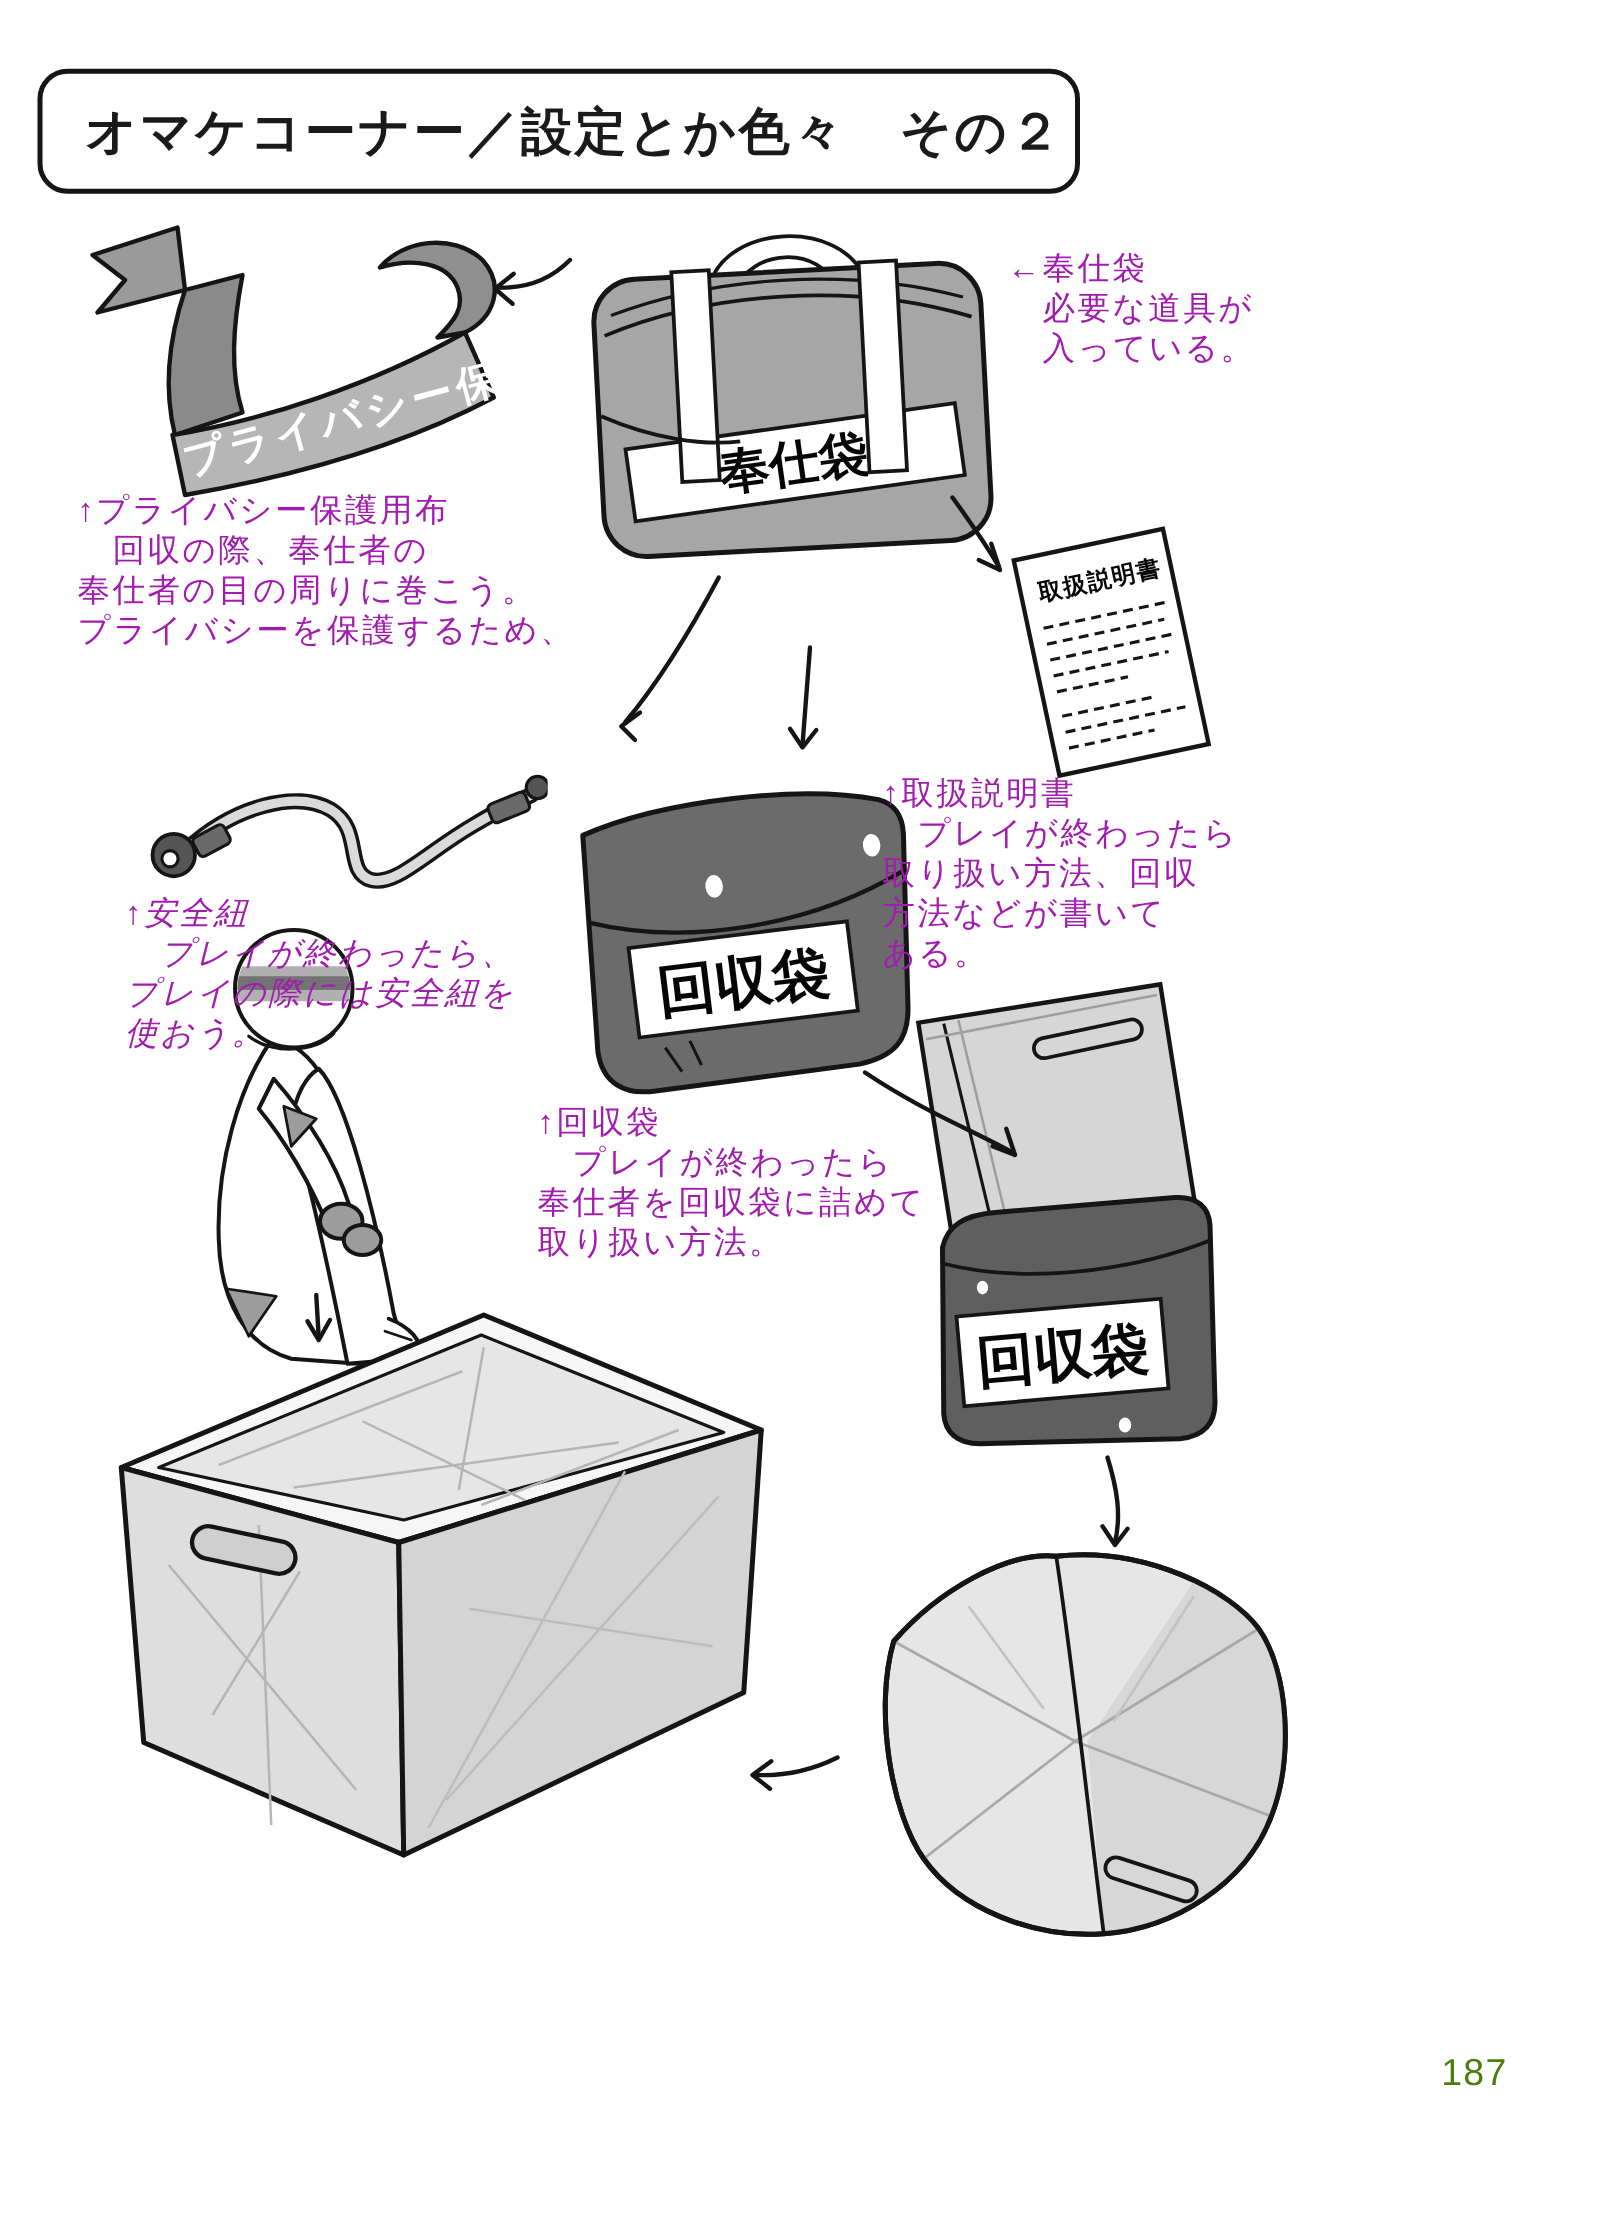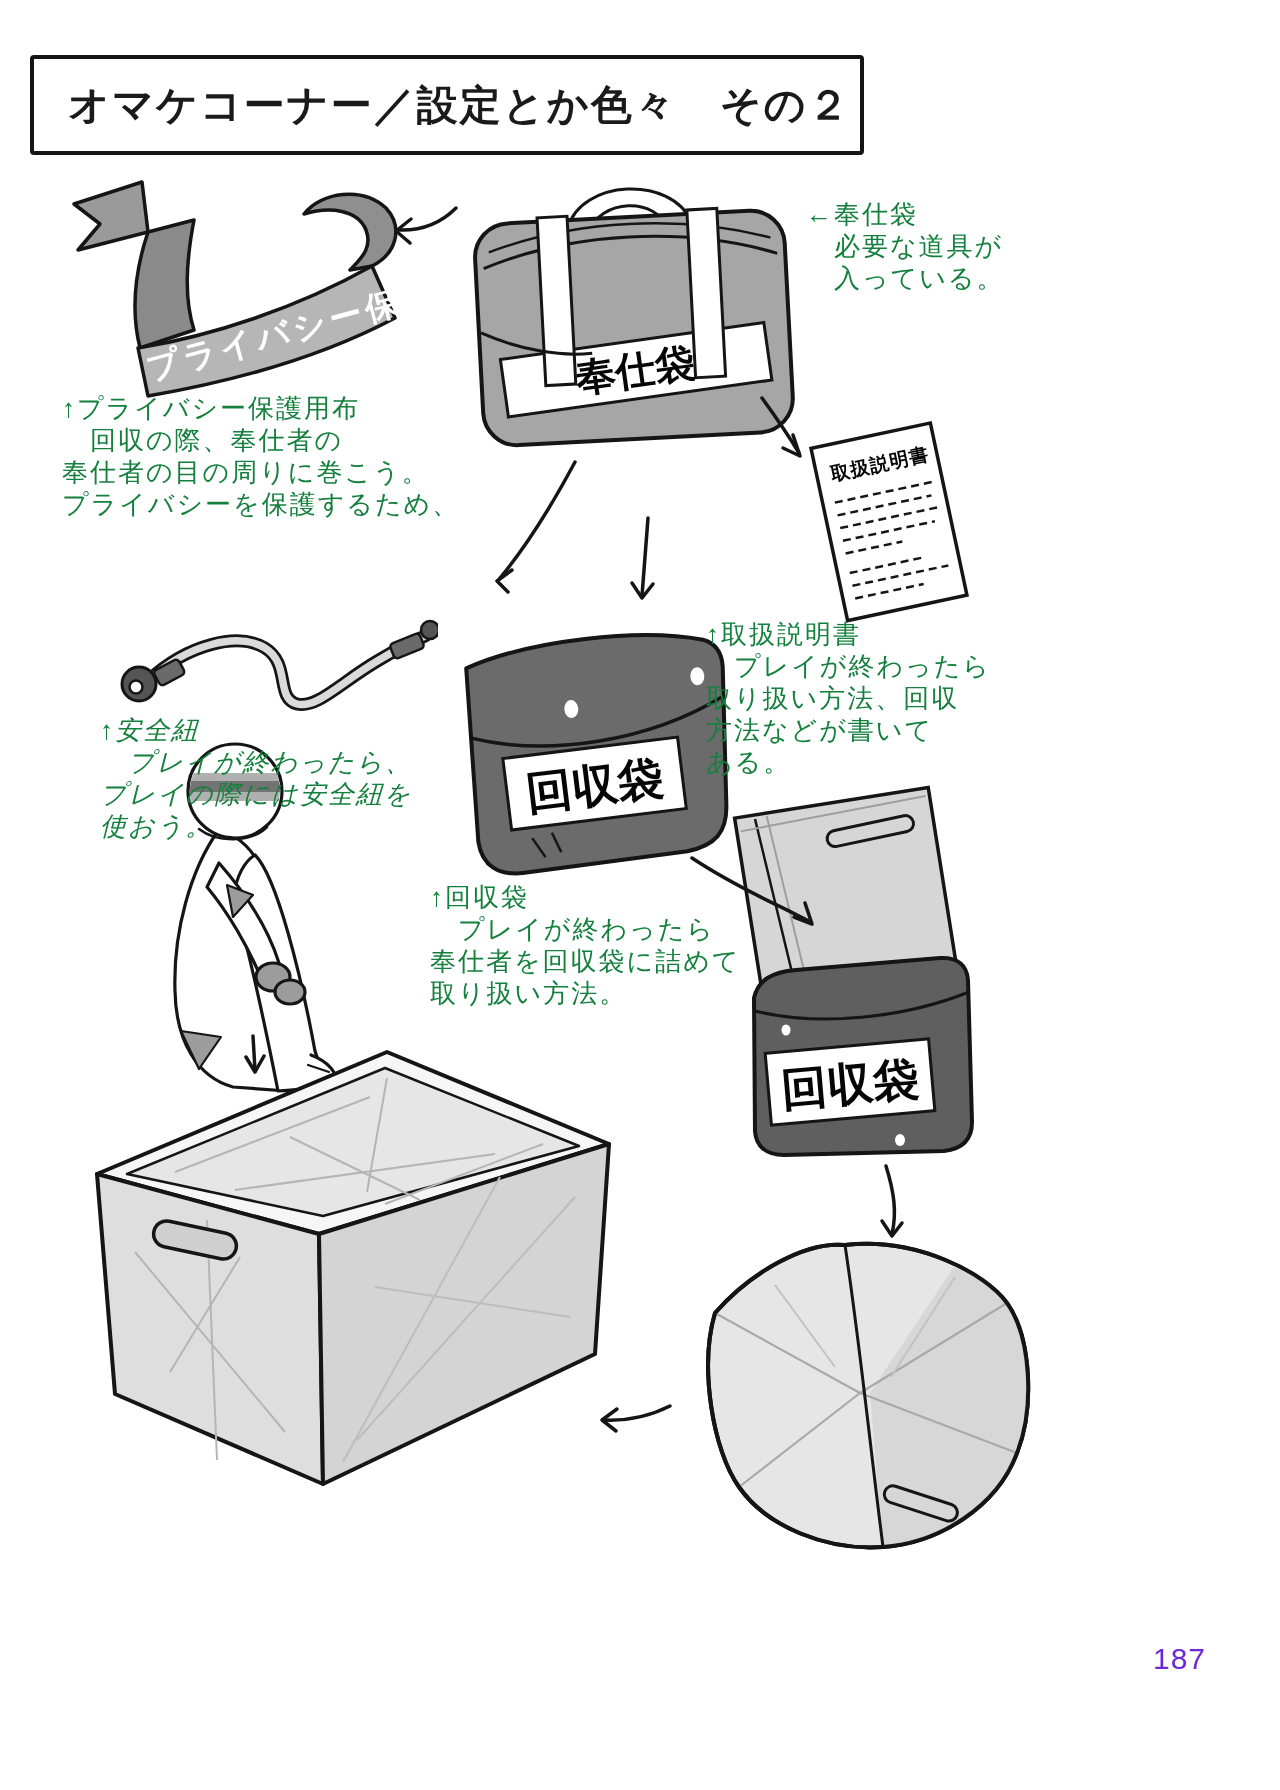--- a/index.html
+++ b/index.html
@@ -2,33 +2,33 @@
 <html><head>
 <meta charset="utf-8">
 <style>
   html,body{margin:0;padding:0;background:#fff;}
   .page{
     position:relative;width:1280px;height:1790px;background:#ffffff;overflow:hidden;
     font-family:"Liberation Sans","DejaVu Sans",sans-serif;color:#1a1a1a;
   }
   .title-box{
     position:absolute;left:30px;top:55px;width:826px;height:92px;
-    border:4px solid #151515;border-radius:4px;display:flex;align-items:center;
+    border:4px solid #151515;border-radius:24px;display:flex;align-items:center;
   }
   .title-box .title-text{
     font-size:41px;font-weight:bold;letter-spacing:2px;padding-left:34px;white-space:pre;
   }
-  .caption{position:absolute;font-size:26px;line-height:32px;letter-spacing:2px;color:#15803d;}
+  .caption{position:absolute;font-size:26px;line-height:32px;letter-spacing:2px;color:#a21caf;}
   .cap-line{white-space:pre;}
   .illo{position:absolute;}
   .arrow-layer{position:absolute;left:0;top:0;pointer-events:none;}
   .bag-label{font-weight:bold;fill:#050505;}
   .ribbon-text{font-weight:bold;fill:#ffffff;letter-spacing:4px;font-size:33px;}
   .doc-title{font-weight:bold;fill:#050505;font-size:19px;letter-spacing:1px;}
-  .page-number{position:absolute;left:1153px;top:1642px;font-size:30px;letter-spacing:1px;color:#6d28d9;}
+  .page-number{position:absolute;left:1153px;top:1642px;font-size:30px;letter-spacing:1px;color:#4d7c0f;}
 </style>
 </head>
 <body>
 
 <div class="page">
 
   <div class="title-box">
     <span class="title-text">オマケコーナー／設定とか色々　その２</span>
   </div>
 

